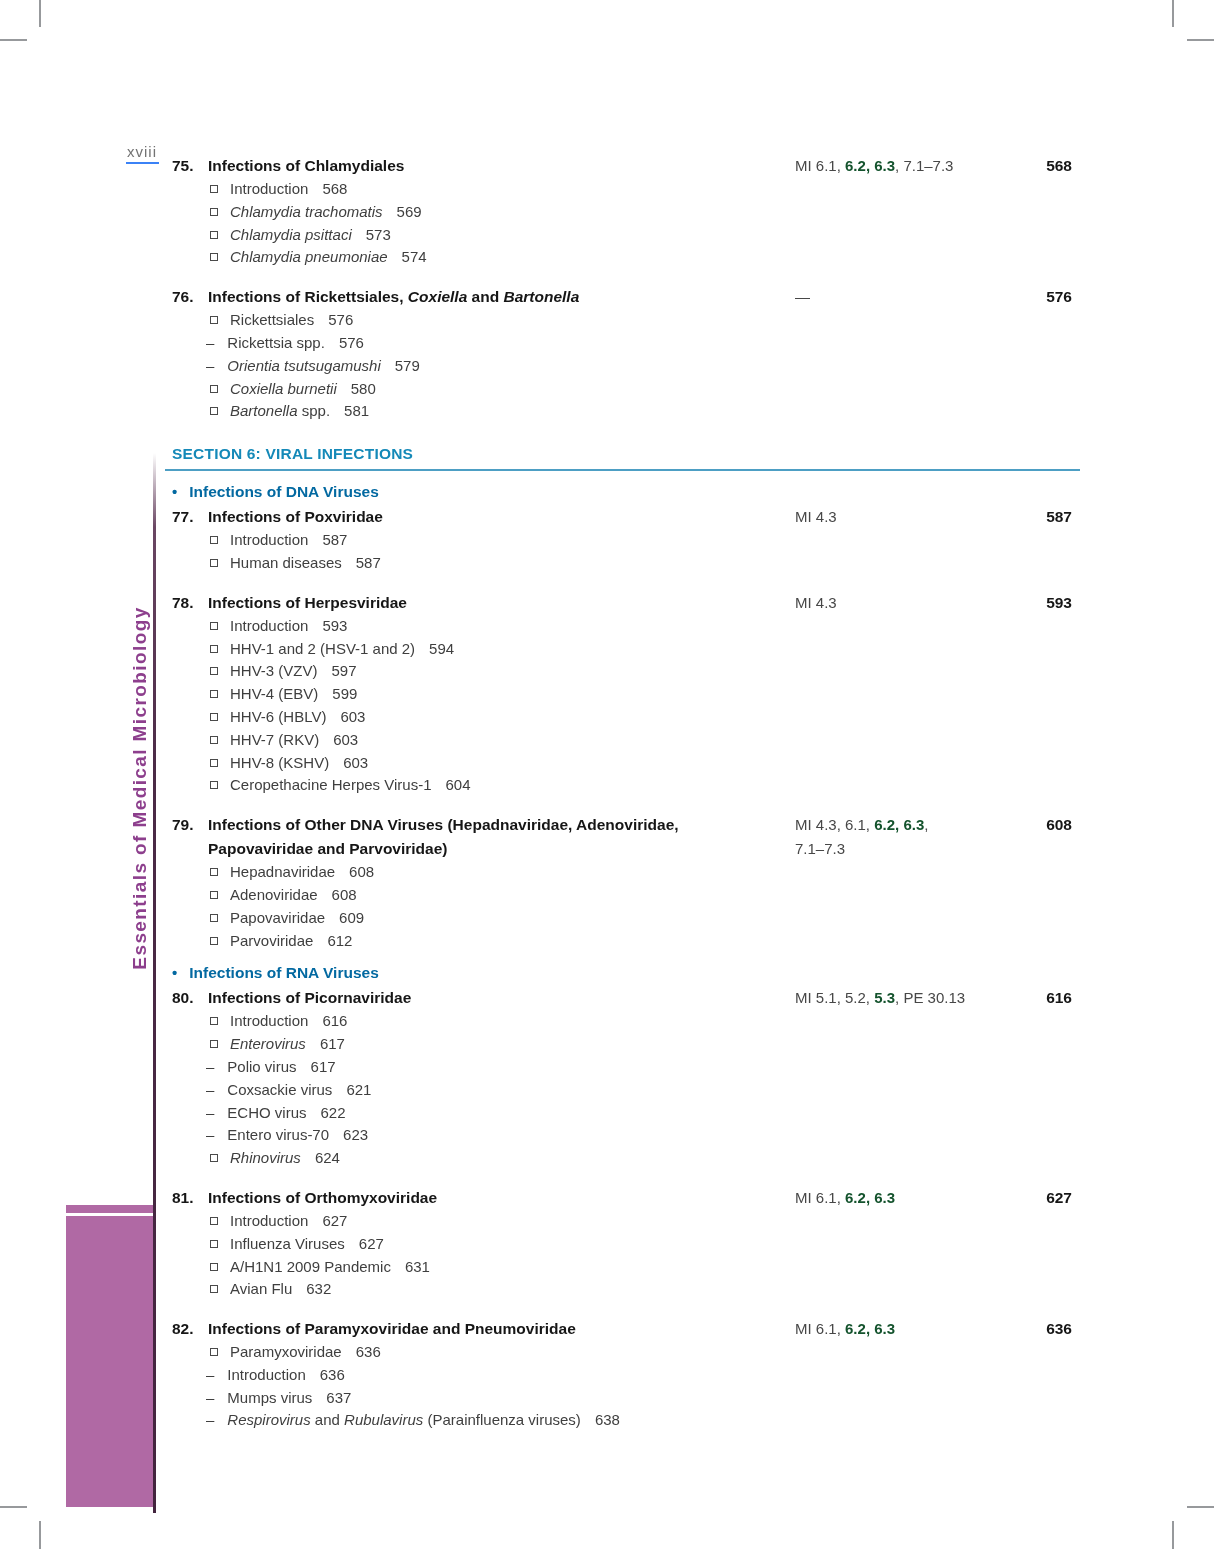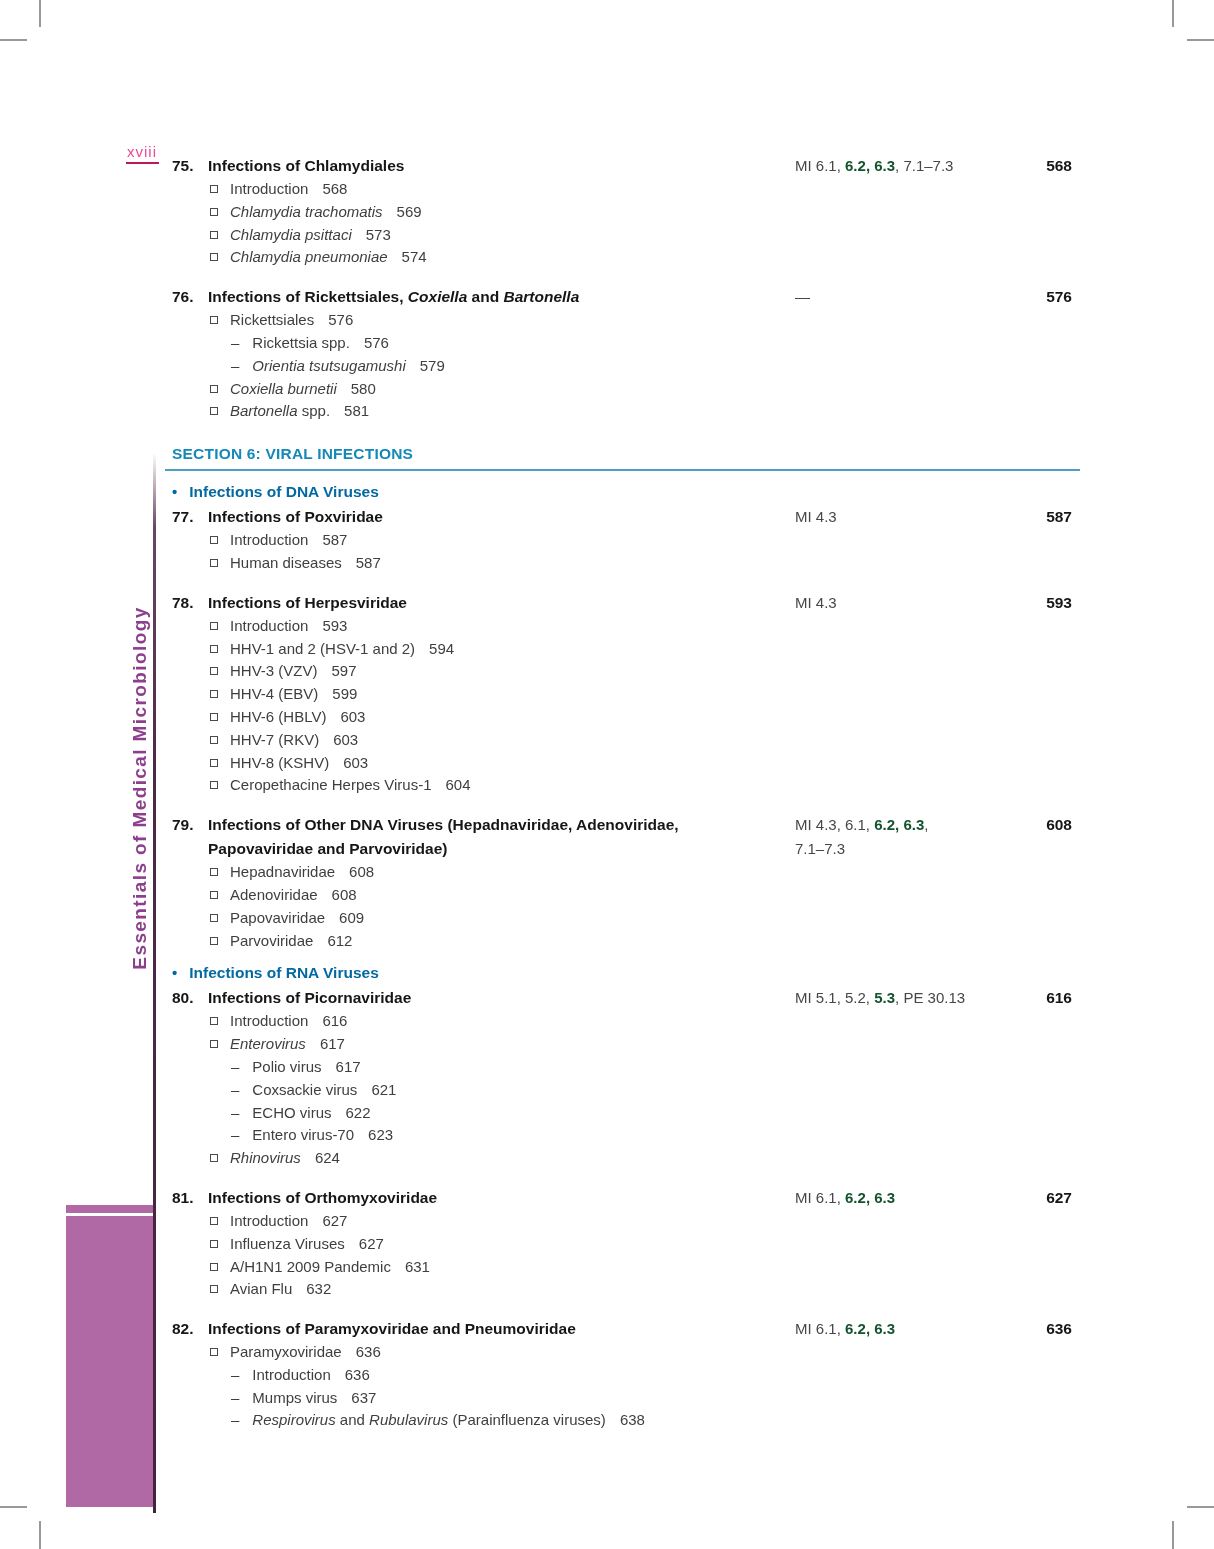--- a/index.html
+++ b/index.html
@@ -4,22 +4,22 @@
 <style>
   html,body{margin:0;padding:0;}
   body{
     width:1214px;height:1549px;position:relative;background:#ffffff;
     font-family:"Liberation Sans", sans-serif;color:#3f3f3f;overflow:hidden;
   }
   
   .crop{position:absolute;background:#97999c;}
   
   .folio{
-    position:absolute;left:126px;top:143px;font-size:15px;color:#ec4899;
-    letter-spacing:1px;border-bottom:2px solid #be185d;padding:0 2px 2px 1px;
+    position:absolute;left:126px;top:143px;font-size:15px;color:#737373;
+    letter-spacing:1px;border-bottom:2px solid #3b82f6;padding:0 2px 2px 1px;
   }
   
   .side-title{
     position:absolute;left:140px;top:788px;transform:translate(-50%,-50%) rotate(-90deg);
     transform-origin:center;white-space:nowrap;font-weight:bold;font-size:19px;
     letter-spacing:1.4px;color:#8d3f8d;
   }
   .side-rule{
     position:absolute;left:153px;top:453px;width:3px;height:1060px;
     background:linear-gradient(to bottom, rgba(130,100,125,0) 0%, #6a4663 7%, #4b2a46 30%, #43243e 100%);
@@ -35,21 +35,21 @@
   
   .ch{display:flex;align-items:flex-start;margin-top:16px;line-height:24px;font-size:15.5px;}
   .ch-num{width:36px;flex:none;font-weight:bold;color:#161616;}
   .ch-title{width:587px;flex:none;font-weight:bold;color:#161616;box-sizing:border-box;}
   .ch-mi{width:205px;flex:none;color:#474747;font-size:15px;}
   .ch-page{flex:1;text-align:right;font-weight:bold;color:#161616;}
   
   .item{line-height:22.8px;font-size:15px;color:#3f3f3f;}
   .item .pg{margin-left:14px;}
   .lvl1{margin-left:38px;}
-  .lvl2{margin-left:59px;}
+  .lvl2{margin-left:34px;}
   .sq{
     display:inline-block;width:6px;height:6px;border:1.5px solid #4a4a4a;
     margin-right:12px;vertical-align:1px;
   }
   .dash{display:inline-block;margin-right:13px;color:#3f3f3f;}
   
   .section-block{margin-top:20px;}
   .section-title{
     text-align:left;font-weight:bold;font-size:15.5px;color:#1489b8;
     line-height:22px;letter-spacing:.2px;

